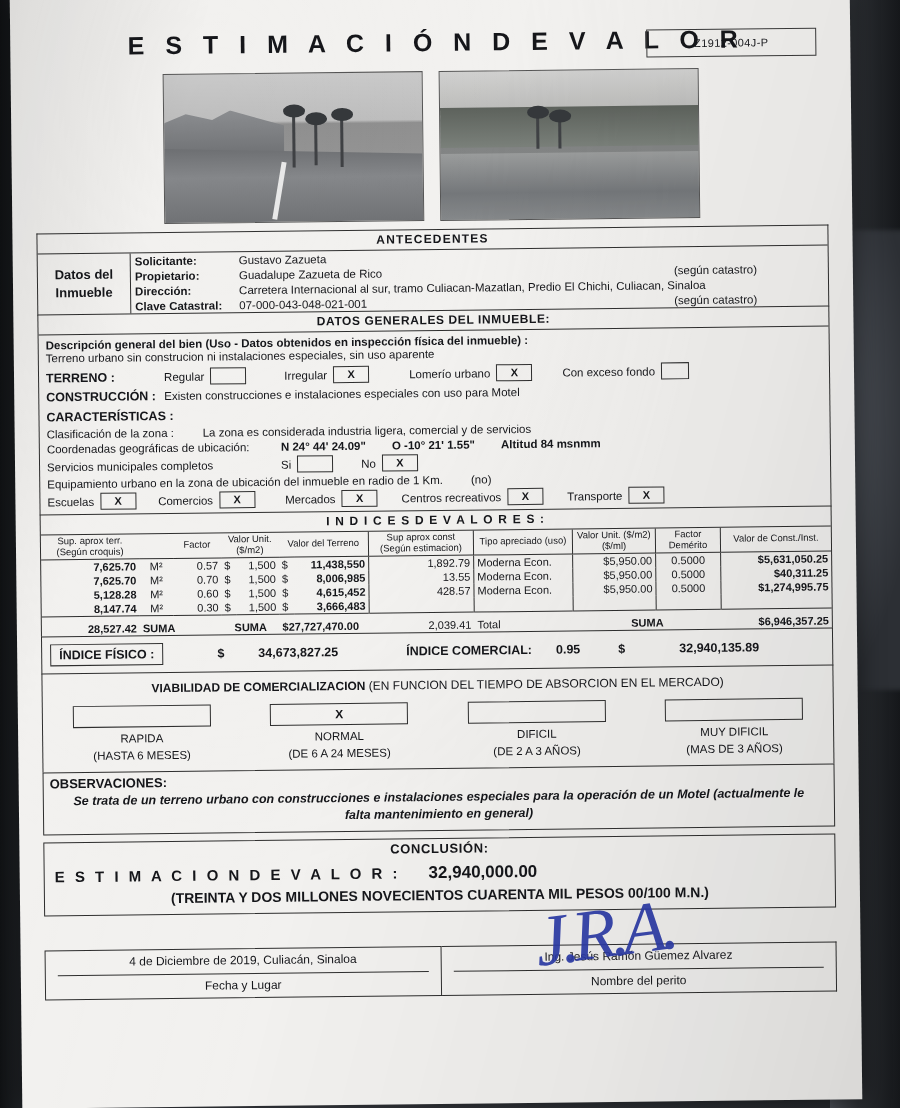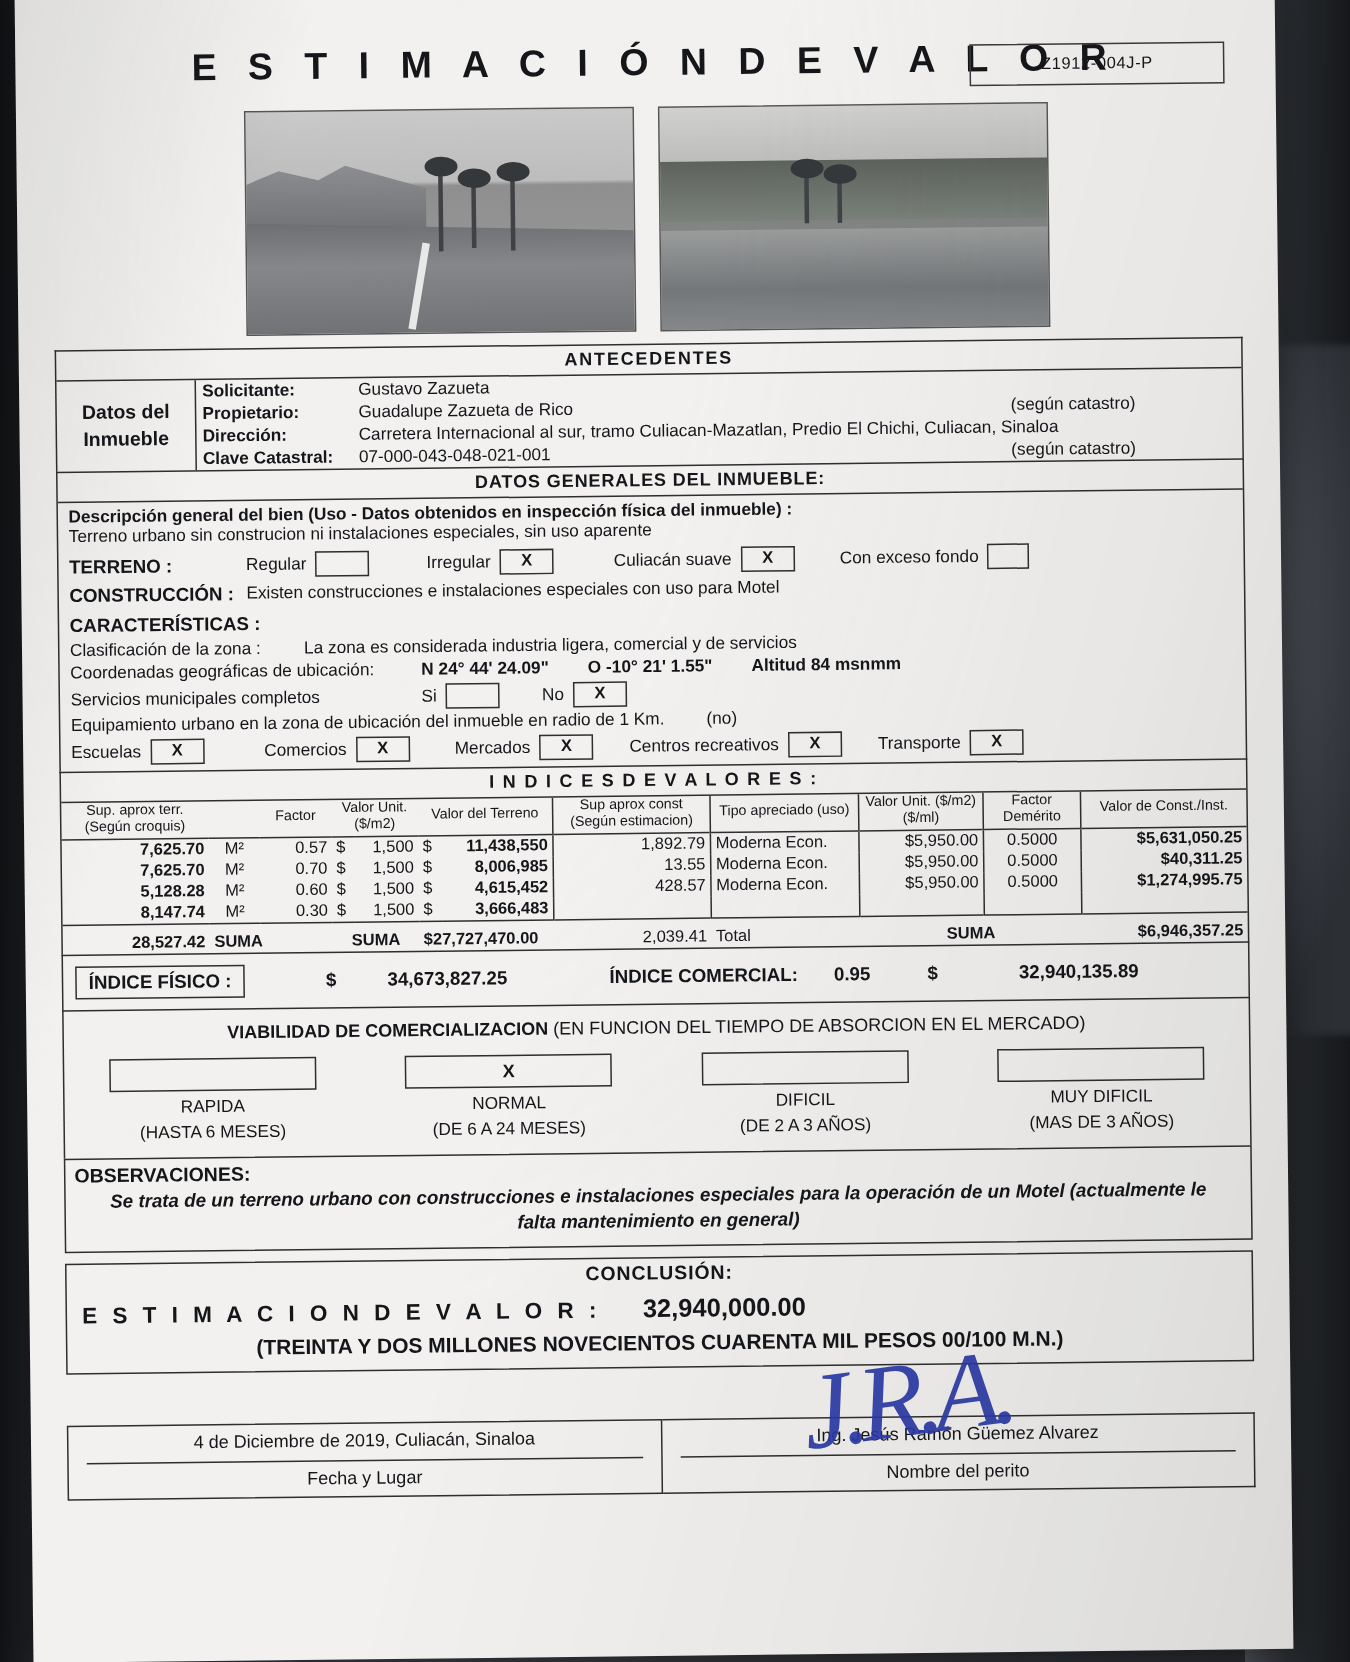--- a/index.html
+++ b/index.html
@@ -362,21 +362,21 @@
       <div class="pad">
         <div class="bold t-11">Descripción general del bien (Uso - Datos obtenidos en inspección física del inmueble) :</div>
         <div class="t-11" style="padding:1px 0 5px 0">Terreno urbano sin construcion ni instalaciones especiales, sin uso aparente</div>
 
         <div class="row" style="margin-bottom:4px">
           <span class="bold t-12" style="width:112px">TERRENO :</span>
           <span class="t-11">Regular</span>
           <span class="mark wide"></span>
           <span class="t-11" style="margin-left:32px">Irregular</span>
           <span class="mark wide">X</span>
-          <span class="t-11" style="margin-left:34px">Culiacán suave</span>
+          <span class="t-11" style="margin-left:34px">Lomerío urbano</span>
           <span class="mark wide">X</span>
           <span class="t-11" style="margin-left:24px">Con exceso fondo</span>
           <span class="mark"></span>
         </div>
 
         <div class="row" style="margin-bottom:6px">
           <span class="bold t-12" style="width:112px">CONSTRUCCIÓN :</span>
           <span class="t-11">Existen construcciones e instalaciones especiales con uso para Motel</span>
         </div>
 
@@ -403,21 +403,21 @@
         </div>
 
         <div class="row" style="margin-bottom:3px">
           <span class="t-11">Equipamiento urbano en la zona de ubicación del inmueble en radio de 1 Km.</span>
           <span class="t-11" style="margin-left:22px">(no)</span>
         </div>
 
         <div class="row">
           <span class="t-11">Escuelas</span>
           <span class="mark wide">X</span>
-          <span class="t-11" style="margin-left:34px">Comercios</span>
+          <span class="t-11" style="margin-left:16px">Comercios</span>
           <span class="mark wide">X</span>
           <span class="t-11" style="margin-left:24px">Mercados</span>
           <span class="mark wide">X</span>
           <span class="t-11" style="margin-left:18px">Centros recreativos</span>
           <span class="mark wide">X</span>
           <span class="t-11" style="margin-left:18px">Transporte</span>
           <span class="mark wide">X</span>
         </div>
       </div>
     </div>

